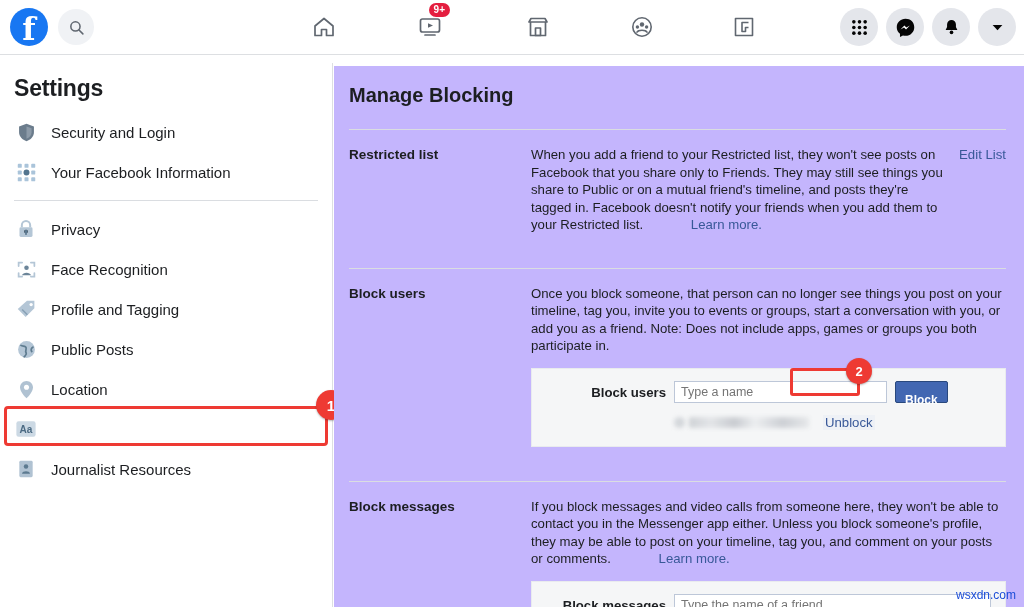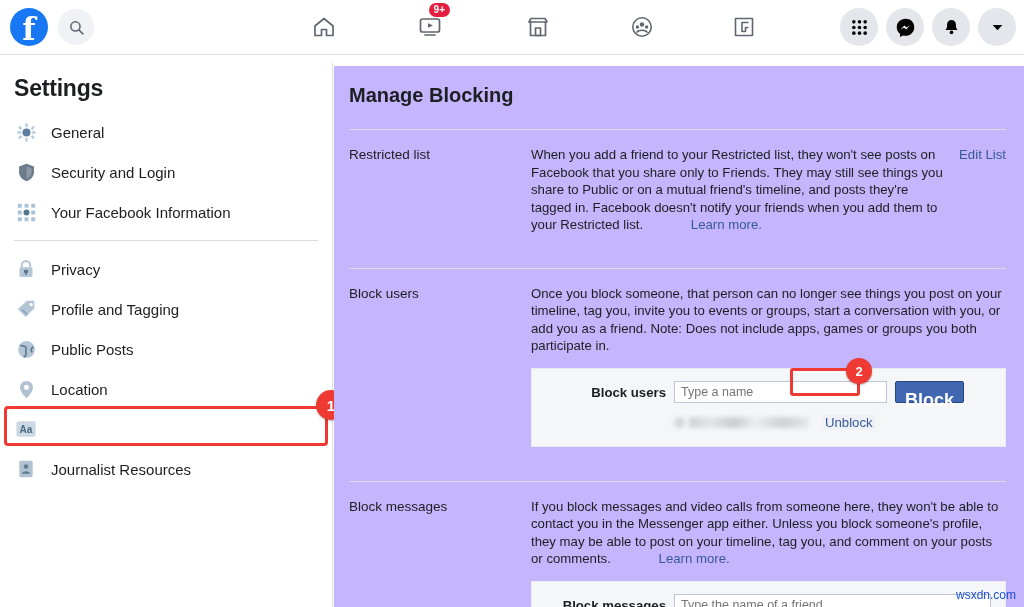--- a/index.html
+++ b/index.html
@@ -120,21 +120,21 @@
   }
   .main-title {
     font-size: 20px; font-weight: bold; color: #1c1e21;
     padding: 18px 0 0 15px;
   }
   .main-hr { height: 1px; background: #dadde1; margin: 22px 18px 0 15px; }
 
   .section { display: flex; padding: 16px 18px 12px 15px; }
   .sec-label {
     width: 182px; flex: 0 0 182px;
-    font-size: 13.5px; font-weight: normal; color: #1c1e21;
+    font-size: 13.5px; font-weight: bold; color: #1c1e21;
     padding-top: 1px;
   }
   .sec-body { flex: 1; }
   .sec-desc {
     font-size: 13.2px; color: #1c1e21; line-height: 17.5px;
   }
   .sec-desc a { color: #385898; text-decoration: none; padding-left: 44px; }
   .edit-list {
     flex: 0 0 auto; margin-left: 10px;
     font-size: 13.2px; color: #385898; text-decoration: none;
@@ -157,21 +157,21 @@
     height: 22px; border: 1px solid #bdc7d8;
     background: #fff; font-size: 12.5px; color: #90949c;
     padding: 2px 6px; line-height: 18px;
     font-family: "Liberation Sans", sans-serif;
   }
   .blk-input { width: 213px; }
   .msg-input { width: 317px; }
   .blue-btn {
     margin-left: 8px; height: 22px;
     background: #4267b2; border: 1px solid #29487d;
-    color: #fff; font-size: 18px; font-weight: bold;
+    color: #fff; font-size: 12px; font-weight: bold;
     padding: 8px 9px; border-radius: 2px;
     font-family: "Liberation Sans", sans-serif;
     line-height: 20px;
   }
   .blocked-row {
     display: flex; align-items: center;
     margin-top: 9px; margin-left: 142px;
     height: 22px; position: relative;
   }
   .blurred-name {
@@ -289,38 +289,20 @@
         <svg width="13" height="13" viewBox="0 0 16 16" fill="#050505">
           <path d="M2 5 L8 11.5 L14 5 Z"></path>
         </svg>
       </div>
     </div>
   </div>
 
   <div class="sidebar">
     <div class="settings-title">Settings</div>
 
-    <div class="side-item">
-      <span class="sico">
-        <svg width="21" height="21" viewBox="0 0 24 24" fill="#a3bdd6">
-          <circle cx="12" cy="12" r="4.6" fill="#5c7f9e"></circle>
-          <g fill="#b7cde0">
-              <rect x="10.6" y="1.5" width="2.8" height="4.5" rx="1"></rect>
-              <rect x="10.6" y="18" width="2.8" height="4.5" rx="1"></rect>
-          <rect x="1.5" y="10.6" width="4.5" height="2.8" rx="1"></rect>
-              <rect x="18" y="10.6" width="4.5" height="2.8" rx="1"></rect>
-          <rect x="3.4" y="4.6" width="2.8" height="4.2" rx="1" transform="rotate(-45 4.8 6.7)"></rect>
-          <rect x="17.8" y="15.2" width="2.8" height="4.2" rx="1" transform="rotate(-45 19.2 17.3)"></rect>
-          <rect x="17.8" y="4.6" width="2.8" height="4.2" rx="1" transform="rotate(45 19.2 6.7)"></rect>
-          <rect x="3.4" y="15.2" width="2.8" height="4.2" rx="1" transform="rotate(45 4.8 17.3)"></rect>
-            </g>
-        </svg>
-      </span>
-      <span>General</span>
-    </div>
 
     <div class="side-item">
       <span class="sico">
         <svg width="21" height="21" viewBox="0 0 24 24">
           <path d="M12 2 L20.5 5.2 V11.5 C20.5 16.6 16.8 20.6 12 22 C7.2 20.6 3.5 16.6 3.5 11.5 V5.2 Z" fill="#6b7c8c"></path>
           <path d="M12 5 L17.8 7.2 V11.6 C17.8 15.2 15.3 18 12 19 Z" fill="#8c9aa8"></path>
         </svg>
       </span>
       <span>Security and Login</span>
     </div>
@@ -350,20 +332,33 @@
           <path d="M7 10 V7.5 a5 5 0 0 1 10 0 V10" fill="none" stroke="#b4c6d6" stroke-width="2.4"></path>
           <rect x="4.2" y="10" width="15.6" height="11.5" rx="1.6" fill="#b4c6d6"></rect>
           <circle cx="12" cy="15" r="2.1" fill="#5a7governance"></circle>
             <circle cx="12" cy="15" r="2.1" fill="#5b7890"></circle>
           <rect x="11" y="15.5" width="2" height="3.6" fill="#5b7890"></rect>
         </svg>
       </span>
       <span>Privacy</span>
     </div>
 
+    <div class="side-item">
+      <span class="sico">
+        <svg width="21" height="21" viewBox="0 0 24 24" fill="none" stroke="#b4c6d6" stroke-width="2" stroke-linecap="round">
+          <path d="M3 8 V4 H7"></path>
+            <path d="M17 4 H21 V8"></path>
+            <path d="M21 16 V20 H17"></path>
+            <path d="M7 20 H3 V16"></path>
+          <circle cx="12" cy="10" r="2.6" fill="#6c8599" stroke="none"></circle>
+          <path d="M6.8 18.5 C7.8 14.6 16.2 14.6 17.2 18.5" fill="#6c8599" stroke="none"></path>
+        </svg>
+      </span>
+      <span>Face Recognition</span>
+    </div>
 
     <div class="side-item">
       <span class="sico">
         <svg width="21" height="21" viewBox="0 0 24 24">
           <path d="M12.5 2 H21 V10.5 L11 20.5 L2 11.5 Z" fill="#b4c6d6"></path>
           <circle cx="17.3" cy="6.4" r="1.9" fill="#fff"></circle>
           <path d="M7 12 L13 18" stroke="#86a0b4" stroke-width="1.6"></path>
         </svg>
       </span>
       <span>Profile and Tagging</span>

